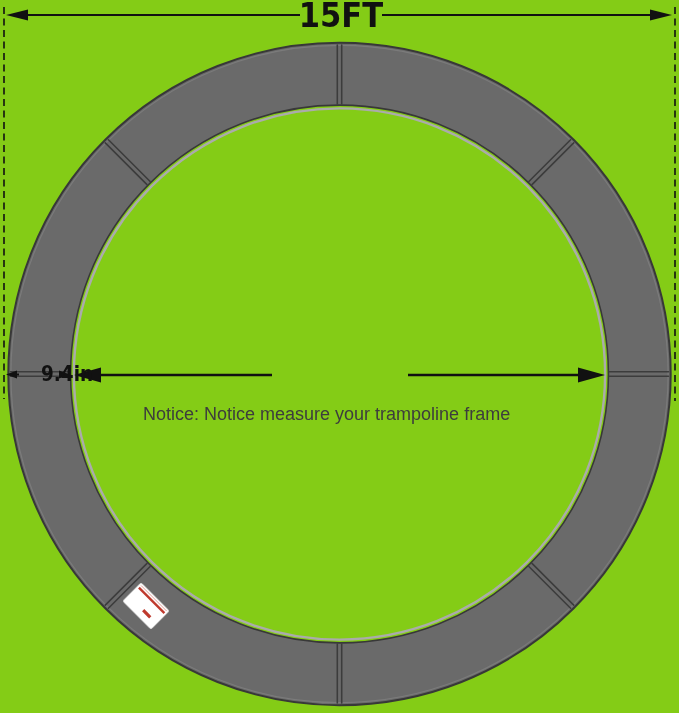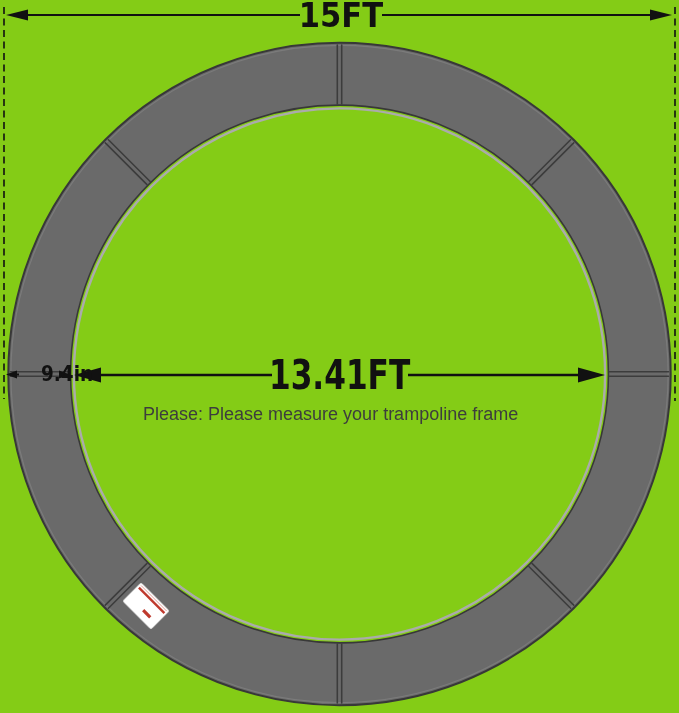--- a/index.html
+++ b/index.html
@@ -98,25 +98,22 @@
       <polygon points="605,375 578,367.5 578,382.5"></polygon>
       <polygon points="6,374.5 17,370.5 17,378.5"></polygon>
       <polygon points="70,374.5 59,370.5 59,378.5"></polygon>
     </g>
   </svg>
 
   <div class="dim dim-top">
     <span>15FT</span>
   </div>
 
-  <div class="dim dim-mid">
-    <span>13.41FT</span>
-  </div>
 
   <div class="dim dim-pad">
     <span>9.4in</span>
   </div>
 
   <div class="notice">
-    <div>Please: Please measure your trampoline frame</div>
+    <div>Notice: Notice measure your trampoline frame</div>
   </div>
 
 </div>
 
 </body></html>

